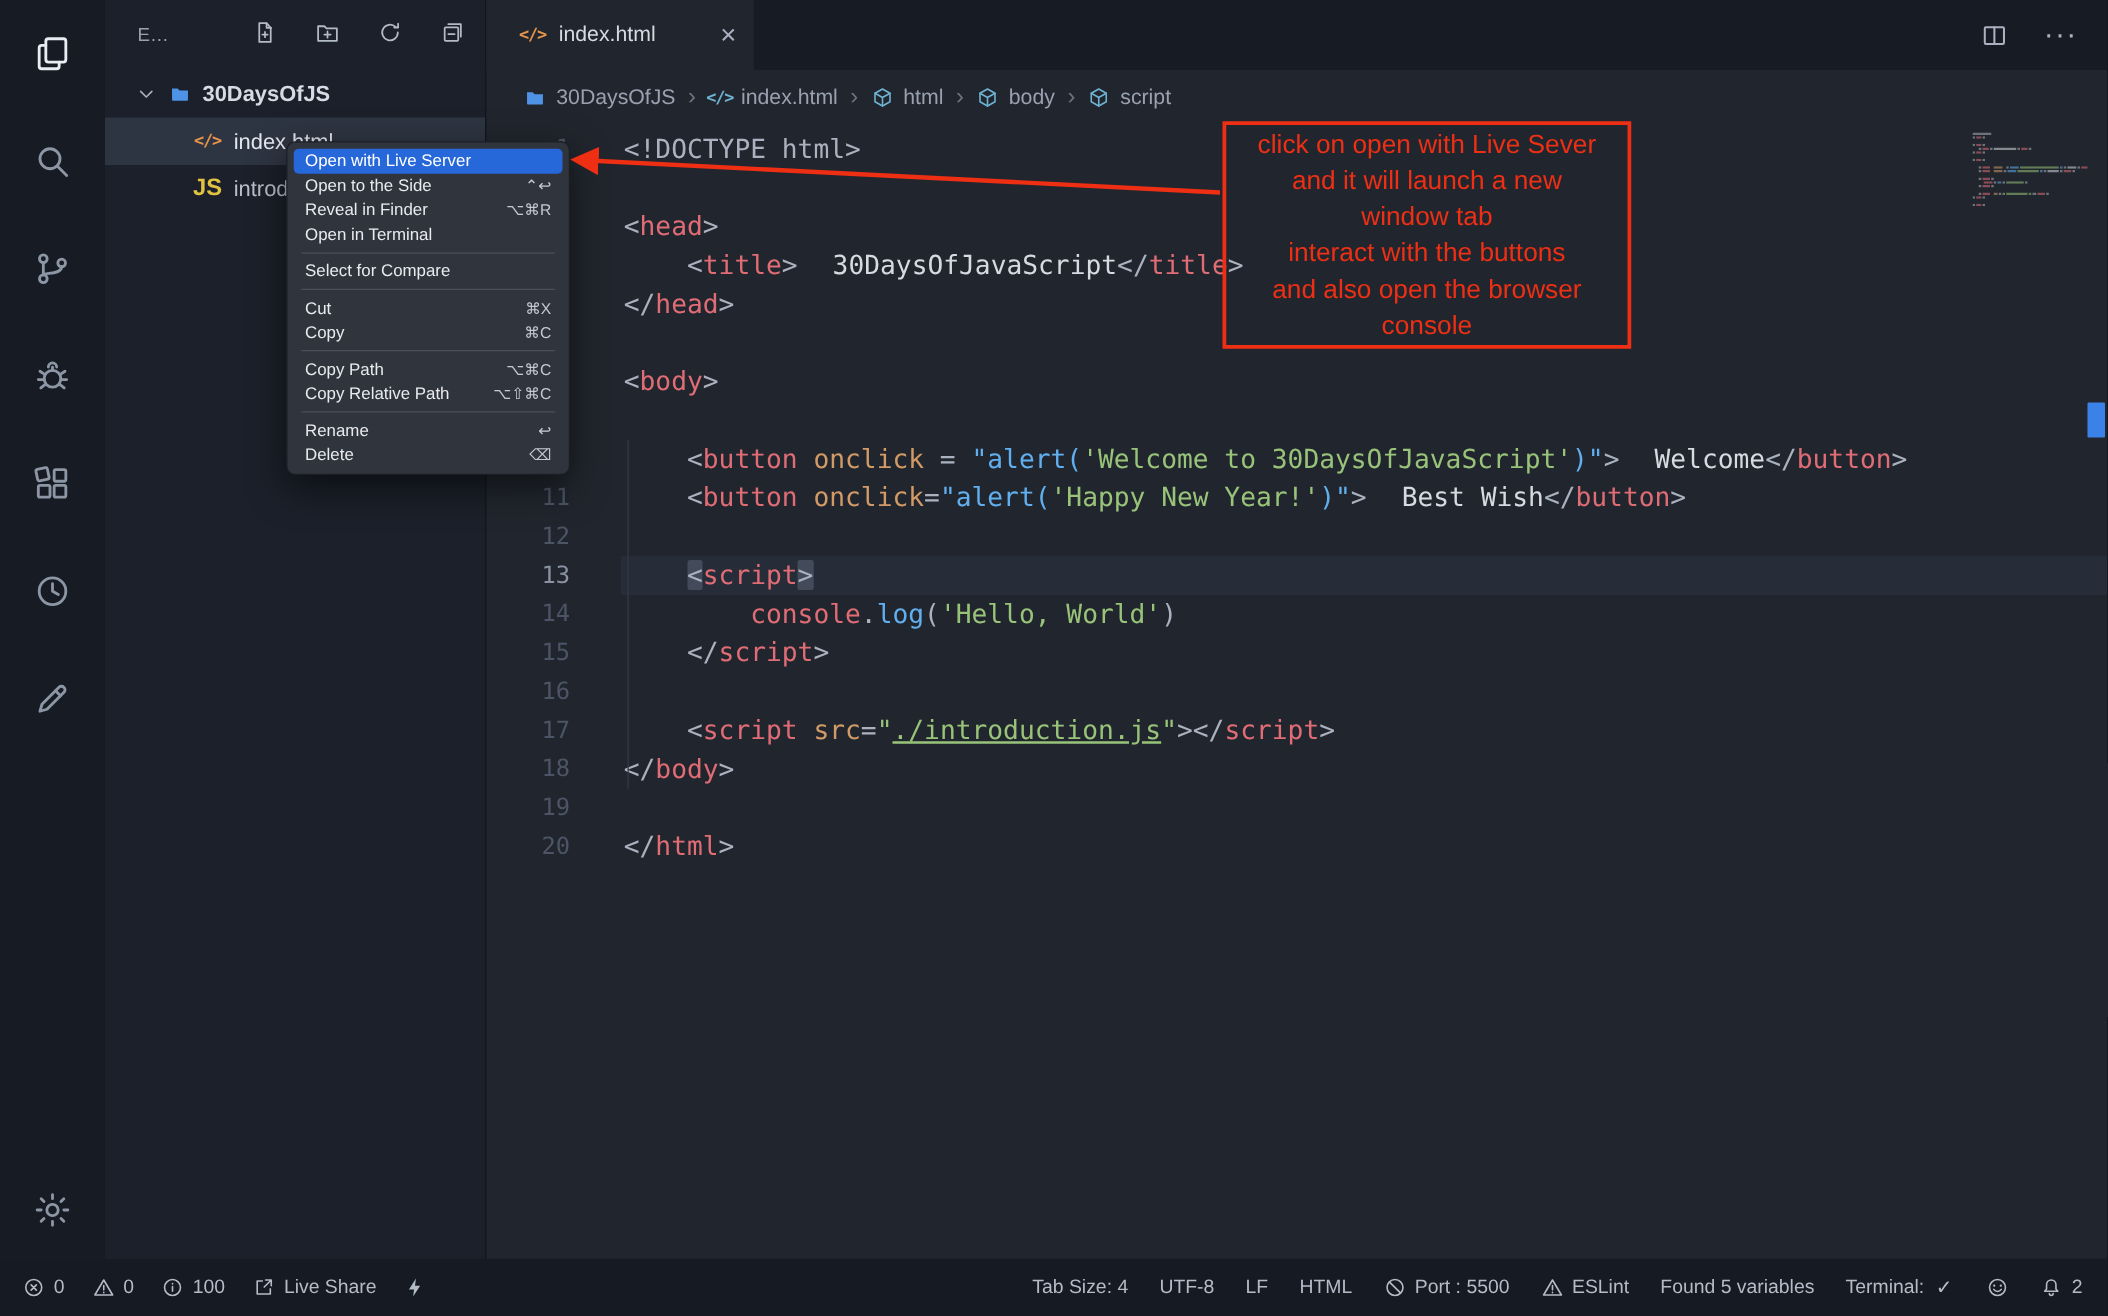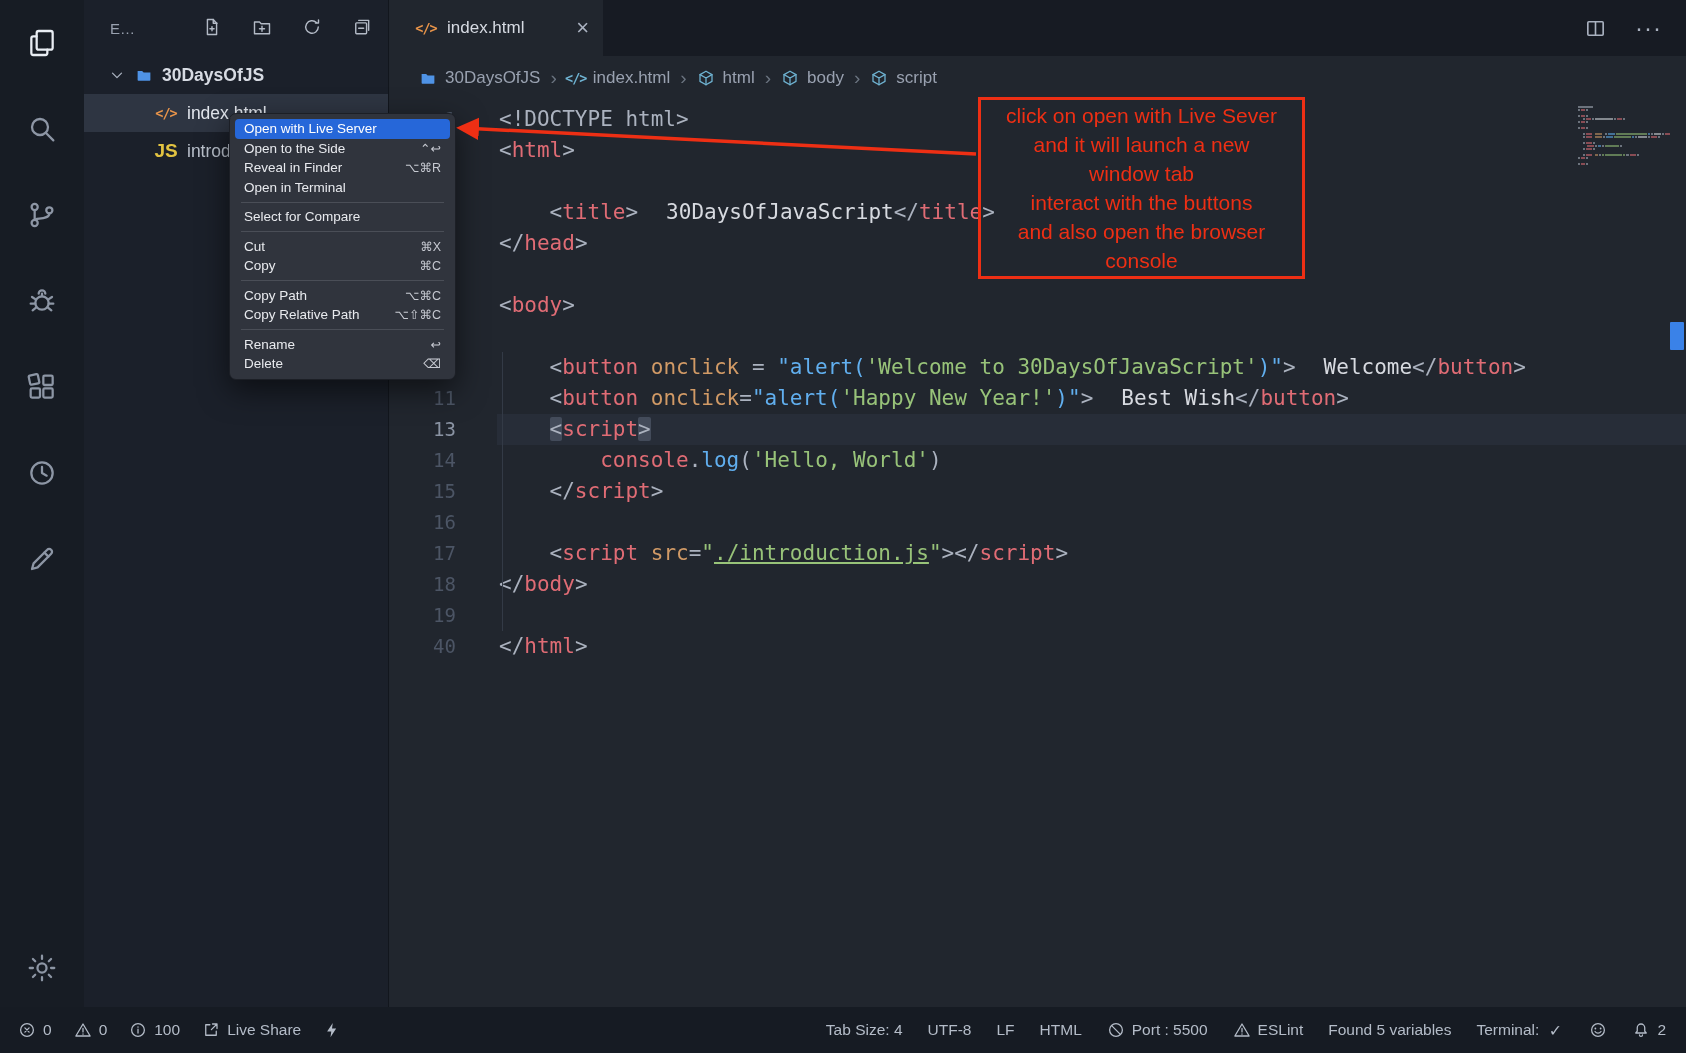--- a/index.html
+++ b/index.html
@@ -299,37 +299,38 @@
                 <path d="M4 7.5l8 4.5 8-4.5M12 12v9"></path>
               </svg>
             </span>
             <span>script</span>
           </span>
         </div>
 
       <div id="code-area">
         <div id="code-lines">
             <div class="code-line"><span class="line-num">1</span><span class="line-content"><span class="tok-pun">&lt;!DOCTYPE html&gt;</span></span></div>
-            <div class="code-line"><span class="line-num">2</span><span class="line-content"><span class="tok-pun">&lt;</span><span class="tok-tag">html</span><span class="tok-pun">&gt;</span></span></div>
             <div class="code-line"><span class="line-num">3</span><span class="line-content"></span></div>
+            <div class="code-line"><span class="line-num">4</span><span class="line-content"><span class="tok-pun">&lt;</span><span class="tok-tag">head</span><span class="tok-pun">&gt;</span></span></div>
             <div class="code-line"><span class="line-num">5</span><span class="line-content"><span class="tok-pun">    &lt;</span><span class="tok-tag">title</span><span class="tok-pun">&gt;</span><span class="tok-txt">30DaysOfJavaScript</span><span class="tok-pun">&lt;/</span><span class="tok-tag">title</span><span class="tok-pun">&gt;</span></span></div>
             <div class="code-line"><span class="line-num">6</span><span class="line-content"><span class="tok-pun">&lt;/</span><span class="tok-tag">head</span><span class="tok-pun">&gt;</span></span></div>
             <div class="code-line"><span class="line-num">7</span><span class="line-content"></span></div>
             <div class="code-line"><span class="line-num">8</span><span class="line-content"><span class="tok-pun">&lt;</span><span class="tok-tag">body</span><span class="tok-pun">&gt;</span></span></div>
             <div class="code-line"><span class="line-num">9</span><span class="line-content"></span></div>
             <div class="code-line"><span class="line-num">10</span><span class="line-content"><span class="tok-pun">    &lt;</span><span class="tok-tag">button</span><span class="tok-pun"> </span><span class="tok-attr">onclick</span><span class="tok-pun"> = </span><span class="tok-fn">"alert(</span><span class="tok-str">'Welcome to 30DaysOfJavaScript'</span><span class="tok-fn">)"</span><span class="tok-pun">&gt;</span><span class="tok-txt">Welcome</span><span class="tok-pun">&lt;/</span><span class="tok-tag">button</span><span class="tok-pun">&gt;</span></span></div>
             <div class="code-line"><span class="line-num">11</span><span class="line-content"><span class="tok-pun">    &lt;</span><span class="tok-tag">button</span><span class="tok-pun"> </span><span class="tok-attr">onclick</span><span class="tok-pun">=</span><span class="tok-fn">"alert(</span><span class="tok-str">'Happy New Year!'</span><span class="tok-fn">)"</span><span class="tok-pun">&gt;</span><span class="tok-txt">Best Wish</span><span class="tok-pun">&lt;/</span><span class="tok-tag">button</span><span class="tok-pun">&gt;</span></span></div>
+            <div class="code-line"><span class="line-num">12</span><span class="line-content"></span></div>
             <div class="code-line active"><span class="line-num">13</span><span class="line-content"><span class="tok-pun">    </span><span class="tok-punh">&lt;</span><span class="tok-tag">script</span><span class="tok-punh">&gt;</span></span></div>
             <div class="code-line"><span class="line-num">14</span><span class="line-content"><span class="tok-pun">        </span><span class="tok-obj">console</span><span class="tok-pun">.</span><span class="tok-fn">log</span><span class="tok-pun">(</span><span class="tok-str">'Hello, World'</span><span class="tok-pun">)</span></span></div>
             <div class="code-line"><span class="line-num">15</span><span class="line-content"><span class="tok-pun">    &lt;/</span><span class="tok-tag">script</span><span class="tok-pun">&gt;</span></span></div>
             <div class="code-line"><span class="line-num">16</span><span class="line-content"></span></div>
             <div class="code-line"><span class="line-num">17</span><span class="line-content"><span class="tok-pun">    &lt;</span><span class="tok-tag">script</span><span class="tok-pun"> </span><span class="tok-attr">src</span><span class="tok-pun">=</span><span class="tok-str">"</span><span class="tok-link">./introduction.js</span><span class="tok-str">"</span><span class="tok-pun">&gt;&lt;/</span><span class="tok-tag">script</span><span class="tok-pun">&gt;</span></span></div>
             <div class="code-line"><span class="line-num">18</span><span class="line-content"><span class="tok-pun">&lt;/</span><span class="tok-tag">body</span><span class="tok-pun">&gt;</span></span></div>
             <div class="code-line"><span class="line-num">19</span><span class="line-content"></span></div>
-            <div class="code-line"><span class="line-num">40</span><span class="line-content"><span class="tok-pun">&lt;/</span><span class="tok-tag">html</span><span class="tok-pun">&gt;</span></span></div>
+            <div class="code-line"><span class="line-num">20</span><span class="line-content"><span class="tok-pun">&lt;/</span><span class="tok-tag">html</span><span class="tok-pun">&gt;</span></span></div>
           </div>
         <div id="indent-guide"></div>
         <div id="minimap">
             <div class="mm-line"><span class="mm-seg" style="width: 15px; background: var(--syn-pun);"></span></div>
             <div class="mm-line"><span class="mm-seg" style="width: 2px; background: var(--syn-pun);"></span><span class="mm-seg" style="width: 4px; background: var(--syn-tag);"></span><span class="mm-seg" style="width: 2px; background: var(--syn-pun);"></span></div>
             <div class="mm-line"></div>
             <div class="mm-line"><span class="mm-seg" style="width: 2px; background: var(--syn-pun);"></span><span class="mm-seg" style="width: 4px; background: var(--syn-tag);"></span><span class="mm-seg" style="width: 2px; background: var(--syn-pun);"></span></div>
             <div class="mm-line"><span class="mm-seg" style="width: 4px; background: transparent;"></span><span class="mm-seg" style="width: 2px; background: var(--syn-pun);"></span><span class="mm-seg" style="width: 5px; background: var(--syn-tag);"></span><span class="mm-seg" style="width: 2px; background: var(--syn-pun);"></span><span class="mm-seg" style="width: 18px; background: var(--syn-txt);"></span><span class="mm-seg" style="width: 2px; background: var(--syn-pun);"></span><span class="mm-seg" style="width: 5px; background: var(--syn-tag);"></span><span class="mm-seg" style="width: 2px; background: var(--syn-pun);"></span></div>
             <div class="mm-line"><span class="mm-seg" style="width: 2px; background: var(--syn-pun);"></span><span class="mm-seg" style="width: 4px; background: var(--syn-tag);"></span><span class="mm-seg" style="width: 2px; background: var(--syn-pun);"></span></div>
             <div class="mm-line"></div>

